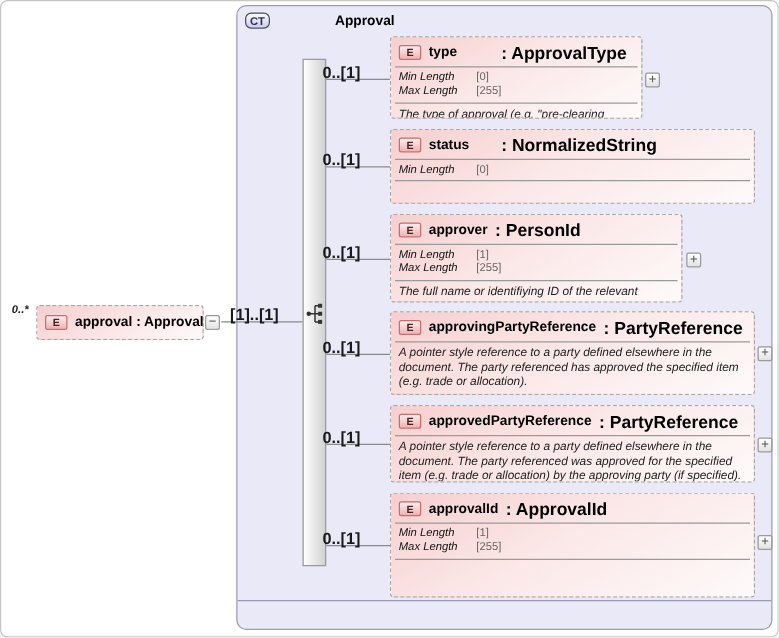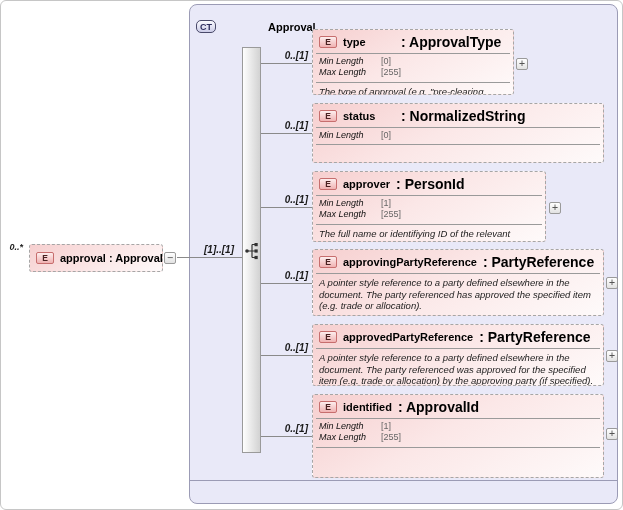--- a/index.html
+++ b/index.html
@@ -3,39 +3,39 @@
 <meta charset="utf-8">
 <style>
   * { margin:0; padding:0; box-sizing:border-box; }
   body { font-family:"Liberation Sans", sans-serif; background:#fff; }
   .stage { position:relative; width:623px; height:510px; background:#fff;
            border:1px solid #c6c6c6; border-radius:6px; overflow:hidden; }
 
   
   .ct { position:absolute; left:188px; top:3px; width:429px; height:500px;
         background:#e9e9f8; border:1px solid #9b9bb5; border-radius:8px; }
-  .ct-header { position:absolute; left:6px; top:15px; display:flex; align-items:center; gap:6px; }
+  .ct-header { position:absolute; left:6px; top:5px; display:flex; align-items:center; gap:6px; }
   .ct-badge { display:inline-flex; align-items:center; justify-content:center;
               min-width:20px; height:13px; padding:0 3px; border:1px solid #4a4a6a;
               border-radius:5px; background:linear-gradient(#fbfbff,#cdcde8);
               font-size:9px; font-weight:bold; color:#2e2e5e; }
   .ct-title { font-size:11px; font-weight:bold; color:#000;margin-left:46px; }
   .ct-footer-sep { position:absolute; left:0; right:0; top:475px; border-top:1px solid #9b9bb5; }
   .ct-footer { position:absolute; left:7px; top:481px; font-size:9.5px; font-style:italic; color:#222; }
 
   
   .seq-bar { position:absolute; left:241px; top:46px; width:19px; height:406px;
              background:linear-gradient(to right,#fefefe,#d2d2d2);
              border:1px solid #9a9a9a; }
   .seq-icon { position:absolute; left:243px; top:241px; }
 
   
   .hline { position:absolute; height:0; border-top:1px solid #8a8a8a; }
-  .card { position:absolute; font-size:10px; font-style:italic; font-weight:bold;
-          color:#1a1a1a; width:50px; text-align:right; }
+  .card { position:absolute; font-size:13px; font-weight:bold;
+          color:#1a1a1a; width:50px; text-align:left; }
 
   
   .el { position:absolute; border:1px dashed #a6a6a6; border-radius:3px;
         background:linear-gradient(150deg,#f6cfcf 0%,#fbe7e7 45%,#fefafa 100%);
         overflow:hidden; }
   .el-title { display:flex; align-items:center; gap:6px; padding:4px 6px 3px 6px; }
   .e-badge { display:inline-flex; align-items:center; justify-content:center;
              width:18px; height:12px; border:1px solid #c76e6e; border-radius:2px;
              background:linear-gradient(#fdeeee,#f0b2b2);
              font-size:8.5px; font-weight:bold; color:#4a2222; flex:0 0 auto; }
@@ -195,21 +195,21 @@
       <span class="el-type">: PartyReference</span>
     </div>
     <div class="el-sep"></div>
     <div class="el-desc">A pointer style reference to a party defined elsewhere in the document. The party referenced was approved for the specified item (e.g. trade or allocation) by the approving party (if specified).</div>
   </div>
   <div class="toggle" style="left:605px; top:349px;">+</div>
 
   <div class="el el-5">
     <div class="el-title">
       <span class="e-badge">E</span>
-      <span class="el-name">identified</span>
+      <span class="el-name">approvalId</span>
       <span class="el-type">: ApprovalId</span>
     </div>
     <div class="el-sep"></div>
     <div class="facets">
       <div class="facet-row">
           <span class="facet-label">Min Length</span>
           <span class="facet-value">[1]</span>
         </div>
       <div class="facet-row">
           <span class="facet-label">Max Length</span>

